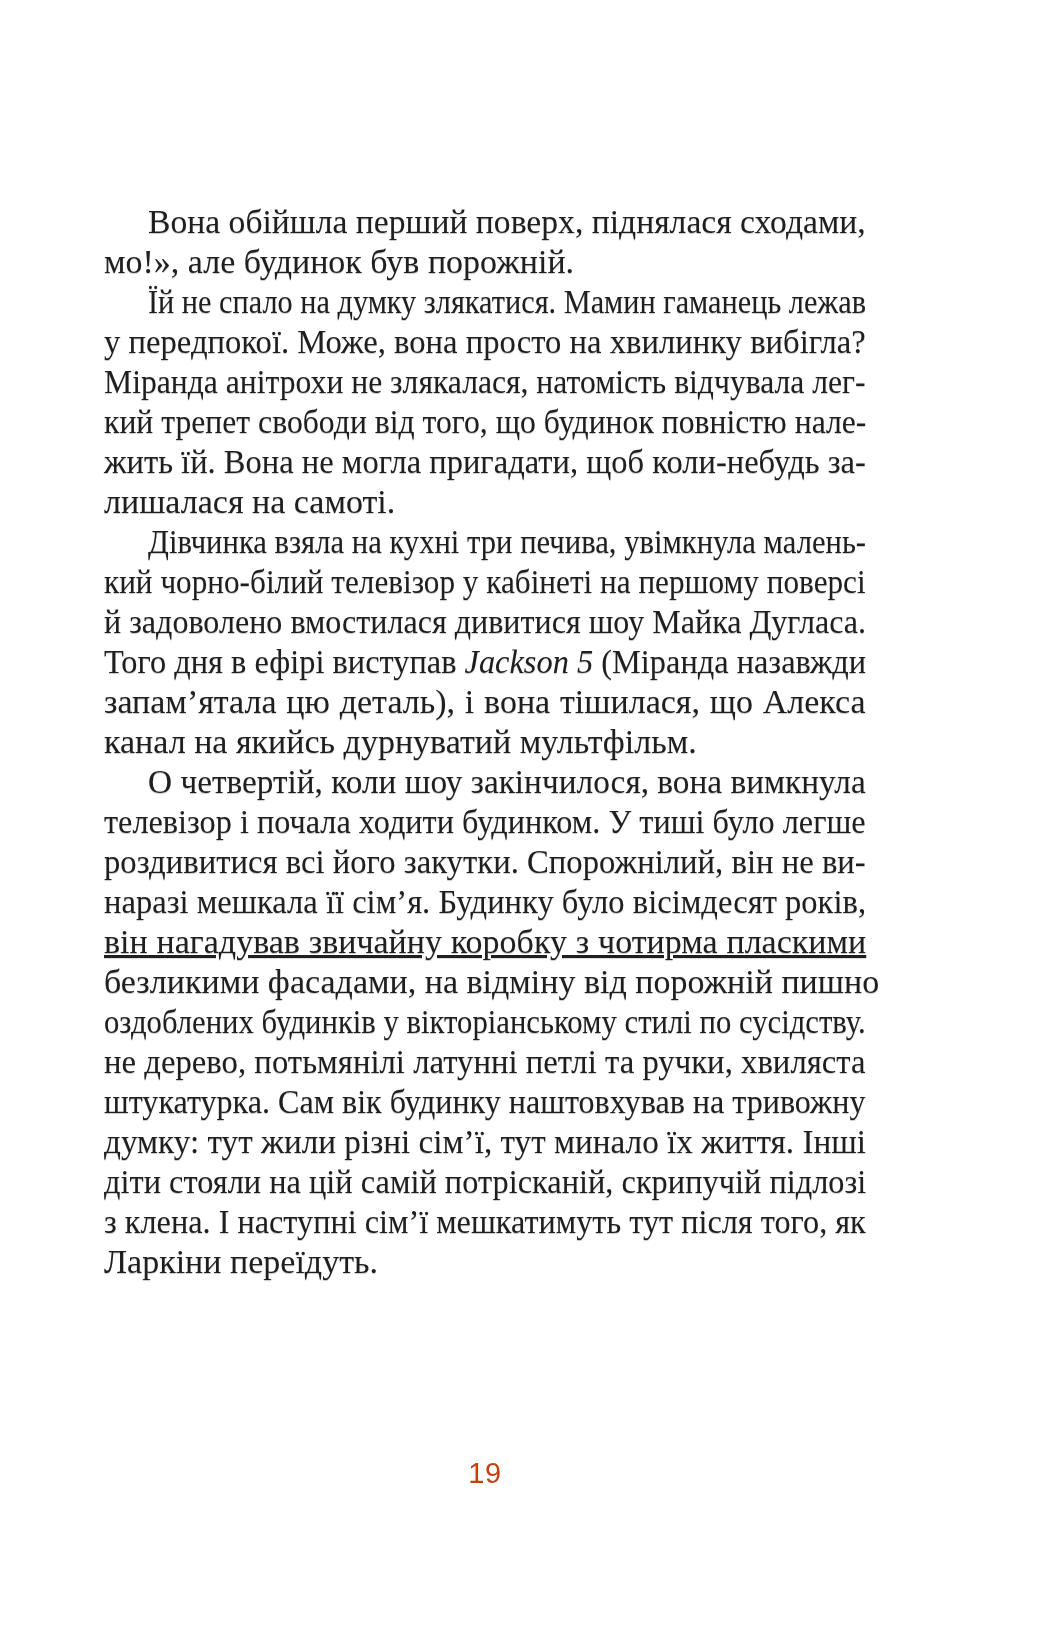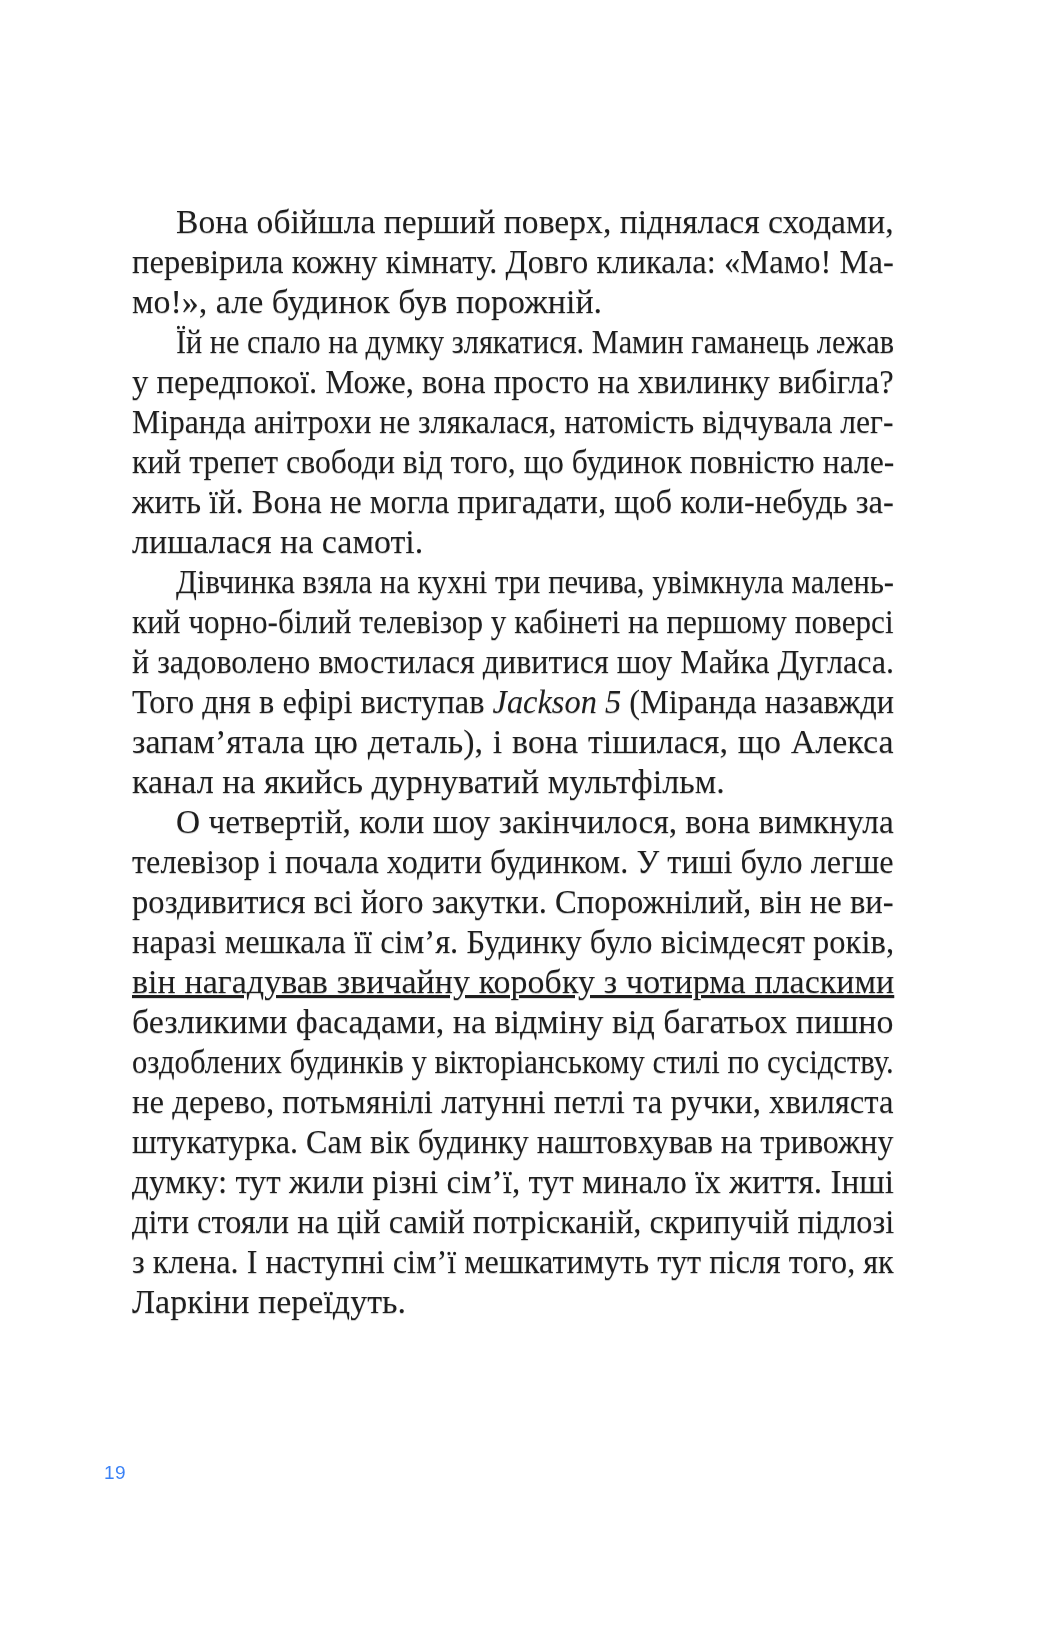--- a/index.html
+++ b/index.html
@@ -21,50 +21,48 @@
     width: 762px;
   }
   .line {
     height: 40px;
     line-height: 40px;
     font-family: "Liberation Serif", "DejaVu Serif", serif;
     font-size: 34px;
     color: #1f1f1f;
     white-space: nowrap;
     text-shadow: 0 0.6px 0.8px rgba(0,0,0,0.22);
-    margin-left: 28px;
   }
   .line.first { padding-left: 44px; }
   .in {
     display: inline-block;
     transform-origin: 0 50%;
   }
   .in i { font-style: italic; }
   .page-number {
     position: absolute;
     top: 1458px;
     left: 104px;
     width: 762px;
-    text-align: left;
+    text-align: center;
     font-family: "Liberation Sans", "DejaVu Sans", sans-serif;
-    font-size: 19px;
+    font-size: 29px;
     line-height: 30px;
-    color: #3b82f6;
+    color: #c2410c;
     letter-spacing: 0.5px;
   }
 </style>
 </head>
 <body>
 
 <div class="scan-page">
   <div class="text-block">
 
     <div class="para">
       <div class="line first"><span class="in" style="transform: scaleX(0.988981);">Вона обійшла перший поверх, піднялася сходами,</span></div>
-      <div class="line"><span class="in" style="transform: scaleX(0.958491);">перевірила кожну кімнату. Довго кликала: «Мамо! Ма-</span></div>
       <div class="line last"><span class="in">мо!», але будинок був порожній.</span></div>
     </div>
 
     <div class="para">
       <div class="line first"><span class="in" style="transform: scaleX(0.890819);">Їй не спало на думку злякатися. Мамин гаманець лежав</span></div>
       <div class="line"><span class="in" style="transform: scaleX(0.960908);">у передпокої. Може, вона просто на хвилинку вибігла?</span></div>
       <div class="line"><span class="in" style="transform: scaleX(0.930403);">Міранда анітрохи не злякалася, натомість відчувала лег-</span></div>
       <div class="line"><span class="in" style="transform: scaleX(0.93154);">кий трепет свободи від того, що будинок повністю нале-</span></div>
       <div class="line"><span class="in" style="transform: scaleX(0.957286);">жить їй. Вона не могла пригадати, щоб коли-небудь за-</span></div>
       <div class="line last"><span class="in">лишалася на самоті.</span></div>
@@ -78,21 +76,21 @@
       <div class="line"><span class="in" style="word-spacing: 1.28571px;">запам’ятала цю деталь), і вона тішилася, що Алекса</span></div>
       <div class="line last"><span class="in">канал на якийсь дурнуватий мультфільм.</span></div>
     </div>
 
     <div class="para">
       <div class="line first"><span class="in" style="transform: scaleX(0.979536);">О четвертій, коли шоу закінчилося, вона вимкнула</span></div>
       <div class="line"><span class="in" style="transform: scaleX(0.948941);">телевізор і почала ходити будинком. У тиші було легше</span></div>
       <div class="line"><span class="in" style="transform: scaleX(0.962121);">роздивитися всі його закутки. Спорожнілий, він не ви-</span></div>
       <div class="line"><span class="in" style="transform: scaleX(0.958491);">наразі мешкала її сім’я. Будинку було вісімдесят років,</span></div>
       <div class="line"><span class="in" style="word-spacing: 0.333333px; text-decoration: underline;">він нагадував звичайну коробку з чотирма пласкими</span></div>
-      <div class="line"><span class="in" style="transform: scaleX(1);">безликими фасадами, на відміну від багатьох пишно</span></div>
+      <div class="line"><span class="in" style="transform: scaleX(1);">безликими фасадами, на відміну від порожній пишно</span></div>
       <div class="line"><span class="in" style="transform: scaleX(0.902844);">оздоблених будинків у вікторіанському стилі по сусідству.</span></div>
       <div class="line"><span class="in" style="transform: scaleX(0.963338);">не дерево, потьмянілі латунні петлі та ручки, хвиляста</span></div>
       <div class="line"><span class="in" style="transform: scaleX(0.944238);">штукатурка. Сам вік будинку наштовхував на тривожну</span></div>
       <div class="line"><span class="in" style="transform: scaleX(0.976923);">думку: тут жили різні сім’ї, тут минало їх життя. Інші</span></div>
       <div class="line"><span class="in" style="transform: scaleX(0.9525);">діти стояли на цій самій потрісканій, скрипучій підлозі</span></div>
       <div class="line"><span class="in" style="transform: scaleX(0.948941);">з клена. І наступні сім’ї мешкатимуть тут після того, як</span></div>
       <div class="line last"><span class="in">Ларкіни переїдуть.</span></div>
     </div>
 
   </div>

